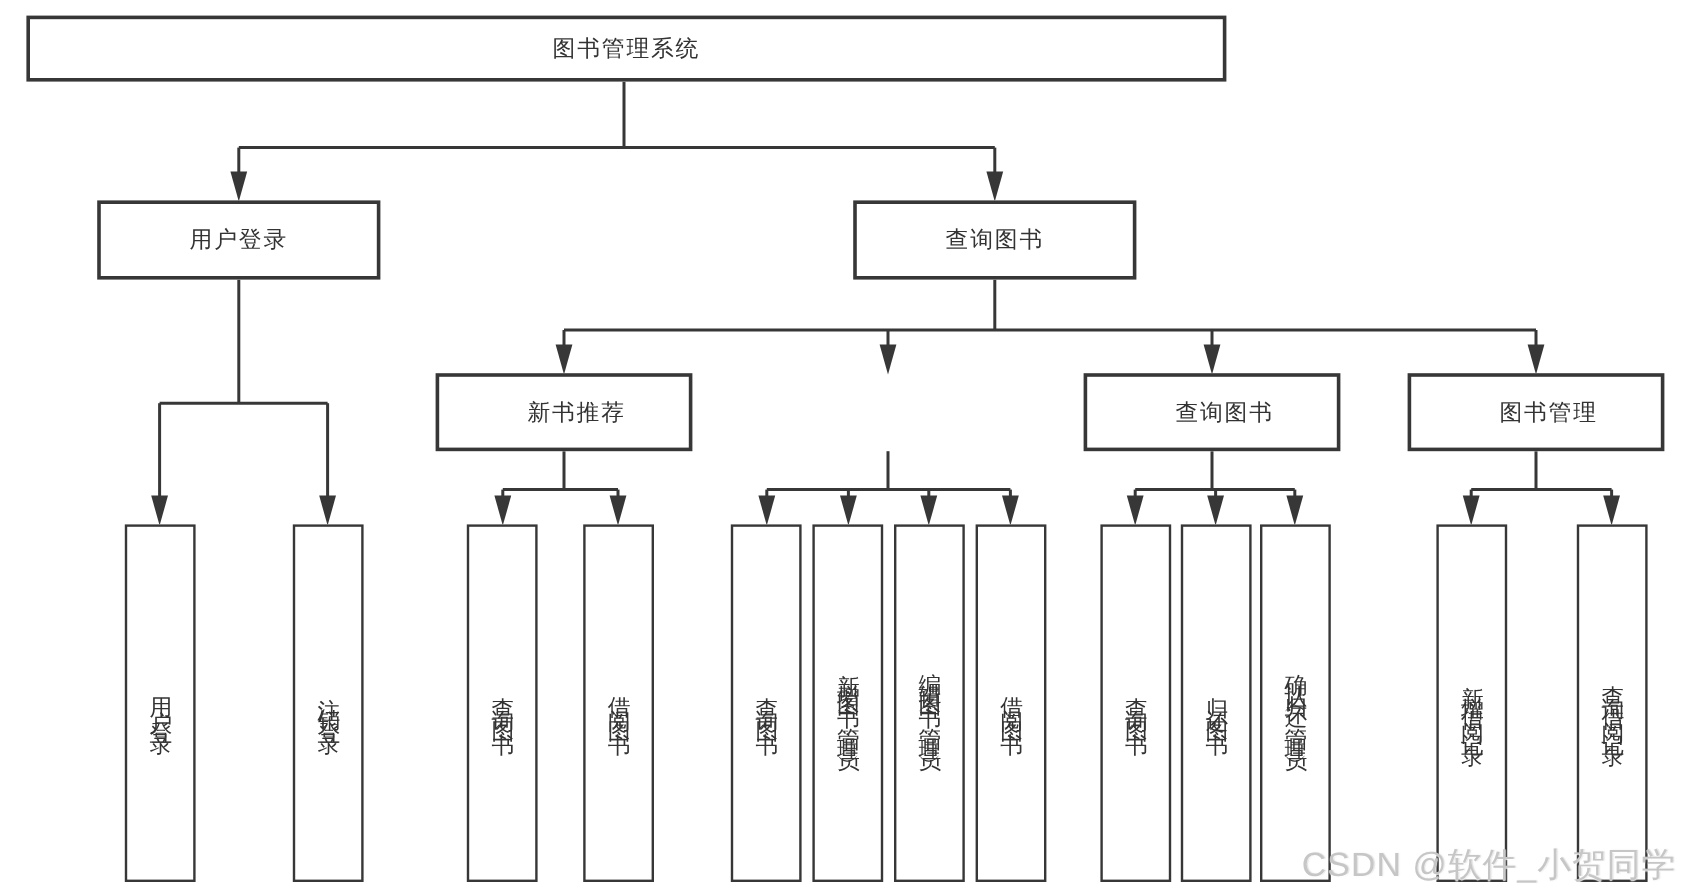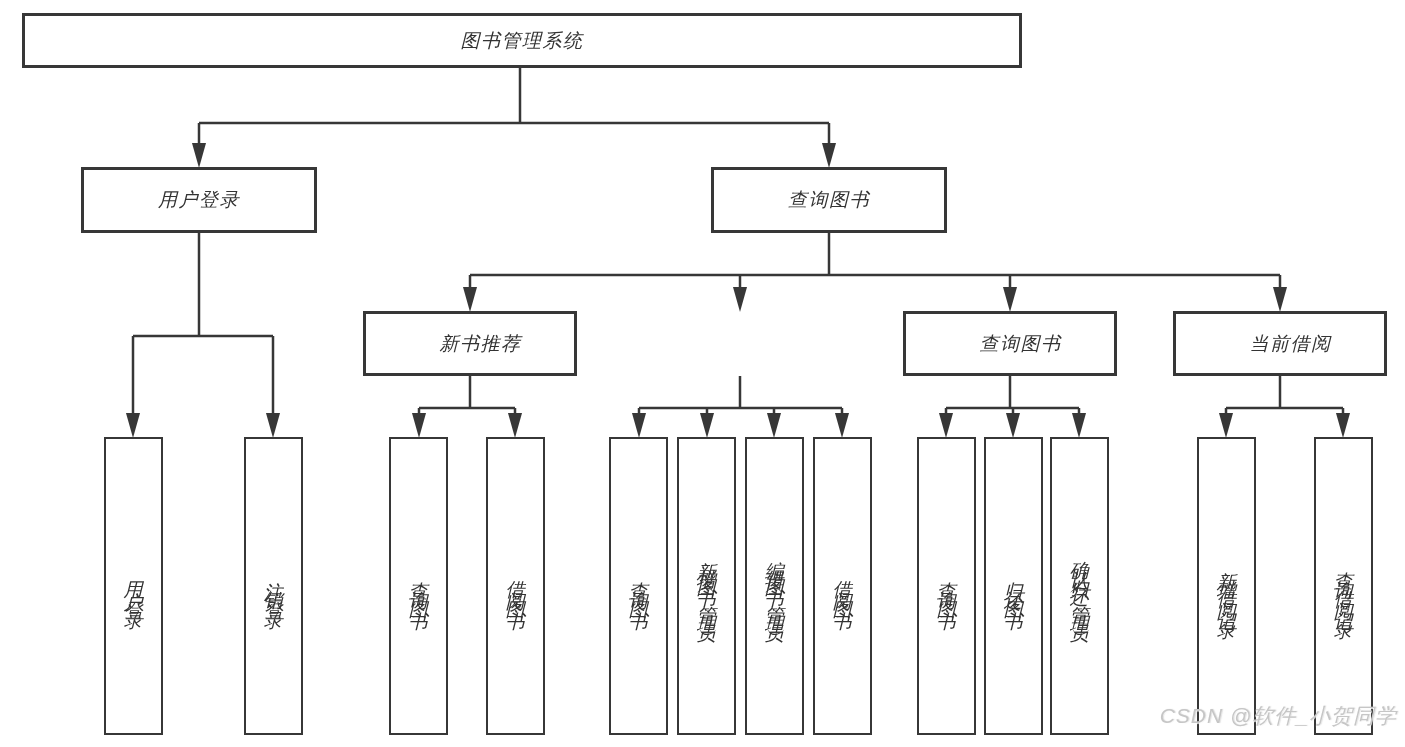--- a/index.html
+++ b/index.html
@@ -9,21 +9,20 @@
     --background:#ffffff;
   }
   *{box-sizing:border-box;}
   html,body{margin:0;padding:0;background:#fff;}
   body{font-family:"Liberation Sans","DejaVu Sans",sans-serif;}
   .canvas{
     position:relative;
     width:1405px;height:747px;
     background:var(--background);
     overflow:hidden;
-    font-style:italic;
   }
   svg.connectors{
     position:absolute;left:0;top:0;z-index:0;
   }
   svg.connectors path{
     stroke:var(--line);stroke-width:2.5;fill:none;
   }
   svg.connectors polygon{
     fill:var(--line);stroke:none;
   }
@@ -49,23 +48,23 @@
     letter-spacing:10px;
     line-height:1;
     white-space:nowrap;
   }
   .vbox.dense{letter-spacing:9px;}
   .root{left:22px;top:13px;width:1000px;height:55px;}
   .lvl2{top:167px;width:236px;height:66px;}
   .lvl3{top:311px;width:214px;height:65px;padding-left:21px;}
   .watermark{
     position:absolute;z-index:2;
-    right:8px;bottom:17px;
+    right:8px;bottom:7px;
     color:var(--watermark);
-    font-size:21px;letter-spacing:1px;
+    font-size:28px;letter-spacing:1px;
     text-shadow:0 1px 1px rgba(255,255,255,.9), 1px 0 1px rgba(120,120,120,.25);
     white-space:nowrap;
   }
 </style>
 </head>
 <body>
 
 <div class="canvas">
 
   <svg class="connectors" width="1405" height="747" viewBox="0 0 1405 747">
@@ -144,21 +143,21 @@
     </g>
   </svg>
 
   <div class="hbox root">图书管理系统</div>
 
   <div class="hbox lvl2" style="left:81px;">用户登录</div>
   <div class="hbox lvl2" style="left:711px;">查询图书</div>
 
   <div class="hbox lvl3" style="left:363px;">新书推荐</div>
   <div class="hbox lvl3" style="left:903px;">查询图书</div>
-  <div class="hbox lvl3" style="left:1173px;">当前借阅</div>
+  <div class="hbox lvl3" style="left:1173px;">图书管理</div>
 
   <div class="vbox" style="left:104px;">用户登录</div>
   <div class="vbox" style="left:244px;">注销登录</div>
 
   <div class="vbox" style="left:389px;">查询图书</div>
   <div class="vbox" style="left:486px;">借阅图书</div>
 
   <div class="vbox" style="left:609px;">查询图书</div>
   <div class="vbox dense" style="left:677px;">新增图书（管理员）</div>
   <div class="vbox dense" style="left:745px;">编辑图书（管理员）</div>

